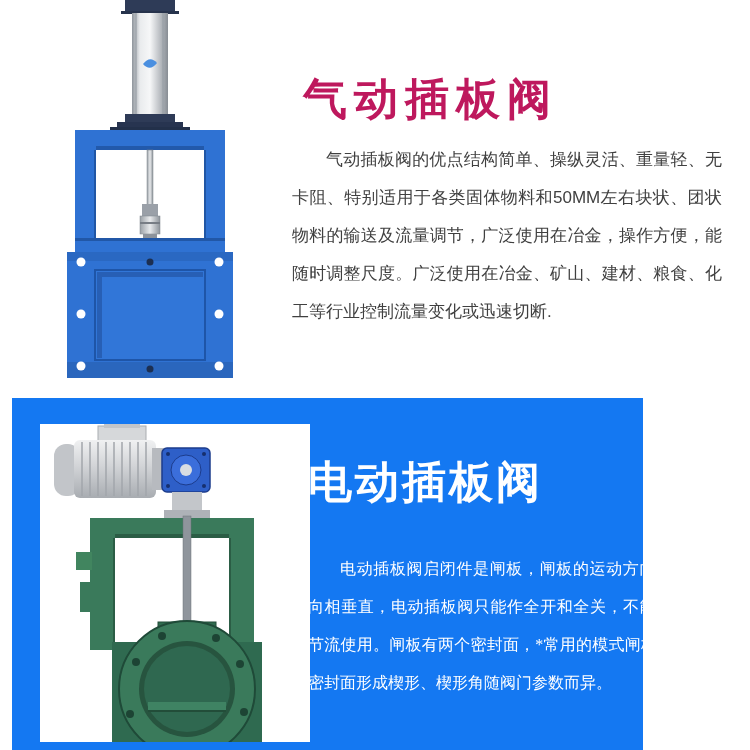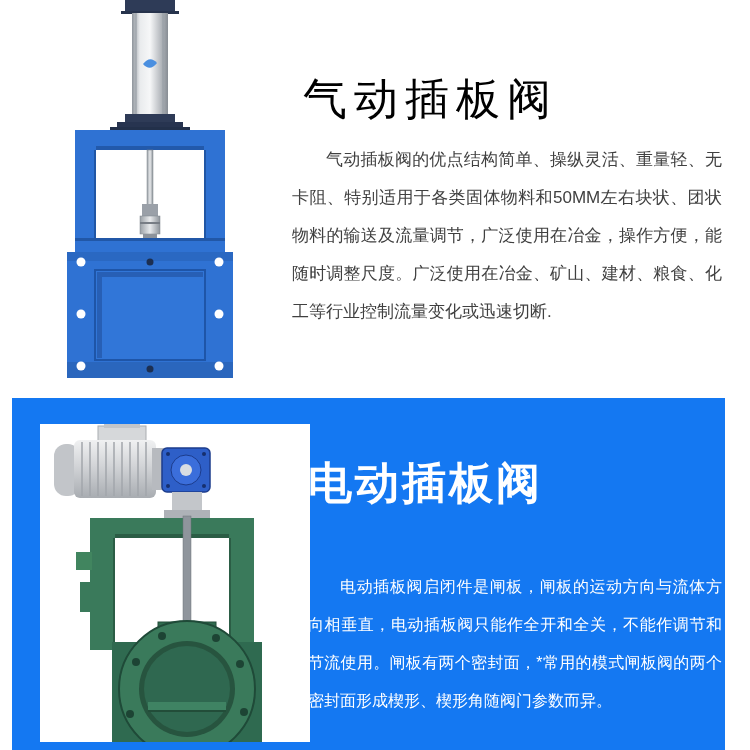--- a/index.html
+++ b/index.html
@@ -4,42 +4,43 @@
 <style>
   html,body{margin:0;padding:0;background:#ffffff;}
   .canvas{
     position:relative;width:750px;height:750px;background:#ffffff;overflow:hidden;
     font-family:"Liberation Sans","DejaVu Sans",sans-serif;
   }
   
   .pneu-img{position:absolute;left:55px;top:0;}
   .pneu-title{
     position:absolute;left:303px;top:74px;
-    font-size:44px;font-weight:normal;color:#000000;letter-spacing:7px;line-height:1.15;
+    font-size:44px;font-weight:bold;color:#be185d;letter-spacing:7px;line-height:1.15;
   }
   .pneu-desc{
     position:absolute;left:292px;top:141px;width:430px;
     font-size:17px;line-height:38px;color:#404040;
     text-indent:2em;text-align:justify;
   }
   
   .blue-panel{
-    position:absolute;left:12px;top:398px;width:713px;height:352px;
+    position:absolute;left:12px;top:398px;width:631px;height:352px;
     background:#1478f2;
+    font-family:Liberation Serif, serif;
   }
   .img-card{
     position:absolute;left:28px;top:26px;width:270px;height:318px;
     background:#ffffff;overflow:hidden;
   }
   .elec-title{
     position:absolute;left:296px;top:60px;
     font-size:44px;font-weight:bold;color:#ffffff;letter-spacing:3px;line-height:1.15;
   }
   .elec-desc{
-    position:absolute;left:296px;top:170px;width:414px;
+    position:absolute;left:296px;top:152px;width:414px;
     font-size:16px;line-height:38px;color:#ffffff;
     text-indent:2em;text-align:justify;
   }
 </style>
 </head>
 <body>
 
 <div class="canvas">
 
   <div class="pneu-img">

